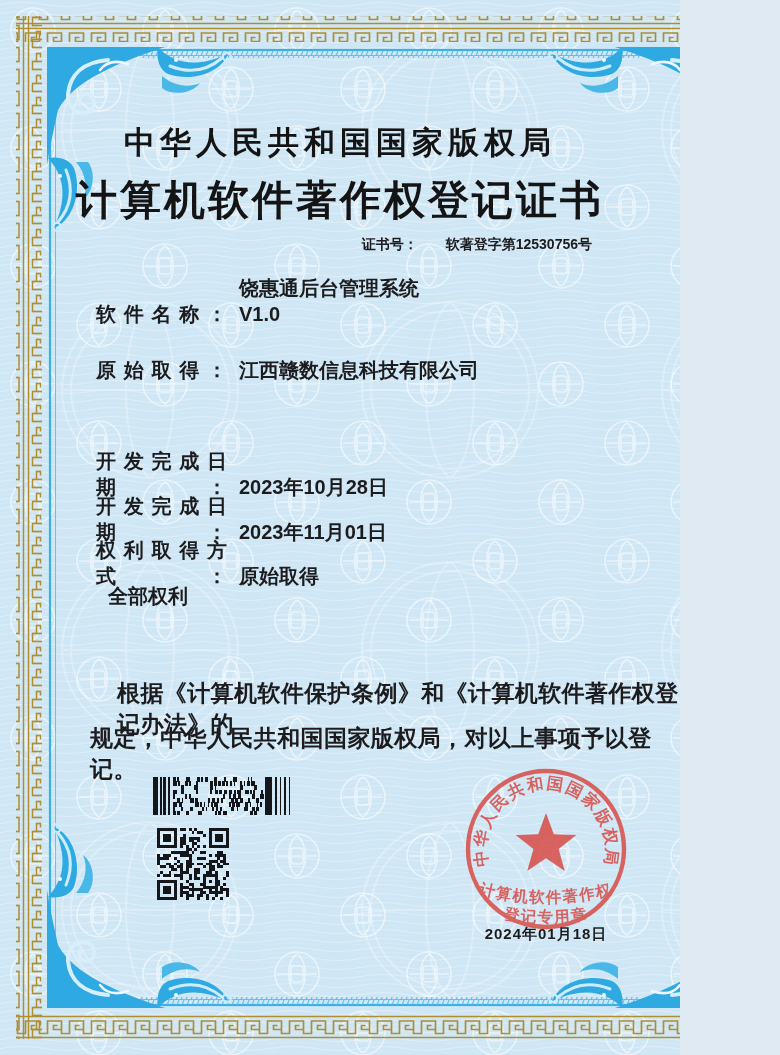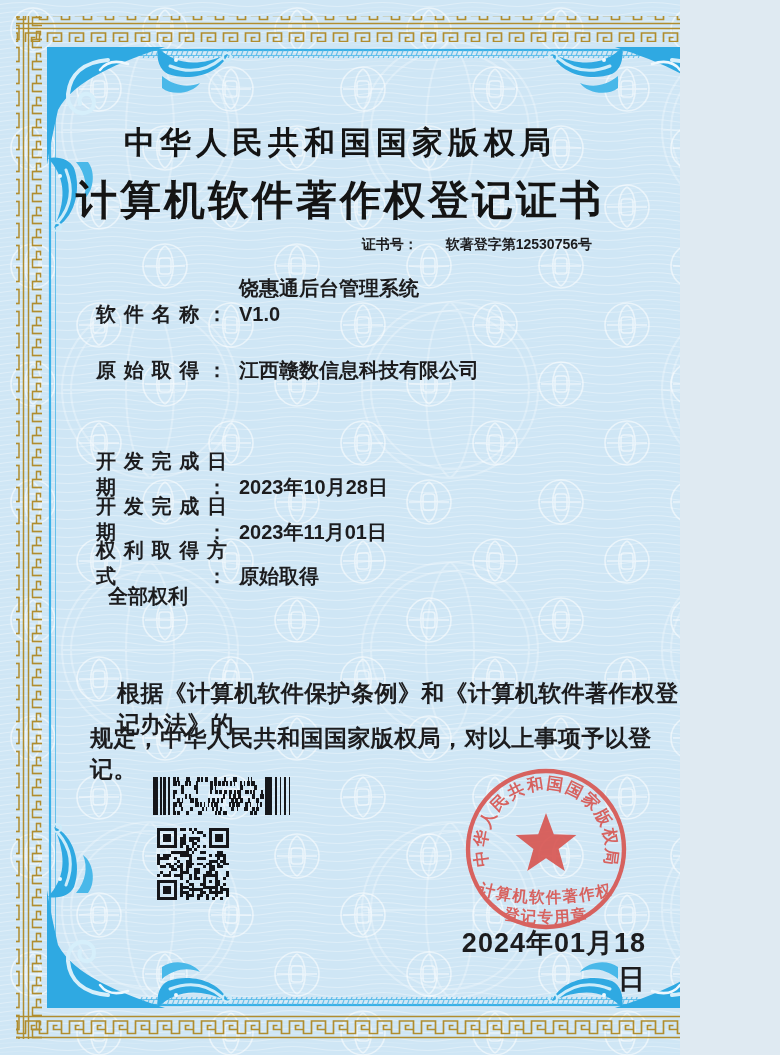--- a/index.html
+++ b/index.html
@@ -13,21 +13,21 @@
   #doctitle{top:173px;font-size:41px;letter-spacing:3px;}
   #certno{top:236px;right:88px;font-size:14px;display:flex;gap:28px;}
   .row{left:96px;display:flex;align-items:flex-end;font-size:20px;line-height:26px;}
   .lbl{width:131px;text-align:justify;text-align-last:justify;flex:none;}
   .val{margin-left:12px;}
   #row-0{top:275px}#row-1{top:357px}#row-2{top:448px}#row-3{top:493px}
   #row-4{top:537px}#row-5{top:583px}#row-6{top:626px}
   .stmt{font-size:23px;letter-spacing:.4px;}
   #stmt1{left:117px;top:678px;}
   #stmt2{left:90px;top:723px;}
-  #issue-date{left:446px;top:925px;width:200px;text-align:right;font-size:27px;letter-spacing:1px;}
+  #issue-date{left:446px;top:925px;width:200px;text-align:center;font-size:15px;letter-spacing:1px;}
   #seal-svg{left:446px;top:749px;width:200px;height:200px;}
   #barcode-svg{left:153px;top:777px;width:140px;height:38px;}
   #qr-svg{left:157px;top:828px;width:72px;height:72px;}
   .seal-ring-text{font-size:16.5px;letter-spacing:2px;fill:#d8504b;
       font-family:"Liberation Sans","DejaVu Sans",sans-serif;font-weight:700;}
   .seal-cap-text{font-size:15.5px;letter-spacing:1.5px;fill:#d8504b;
       font-family:"Liberation Sans","DejaVu Sans",sans-serif;font-weight:700;}
 </style>
 </head>
 <body>

